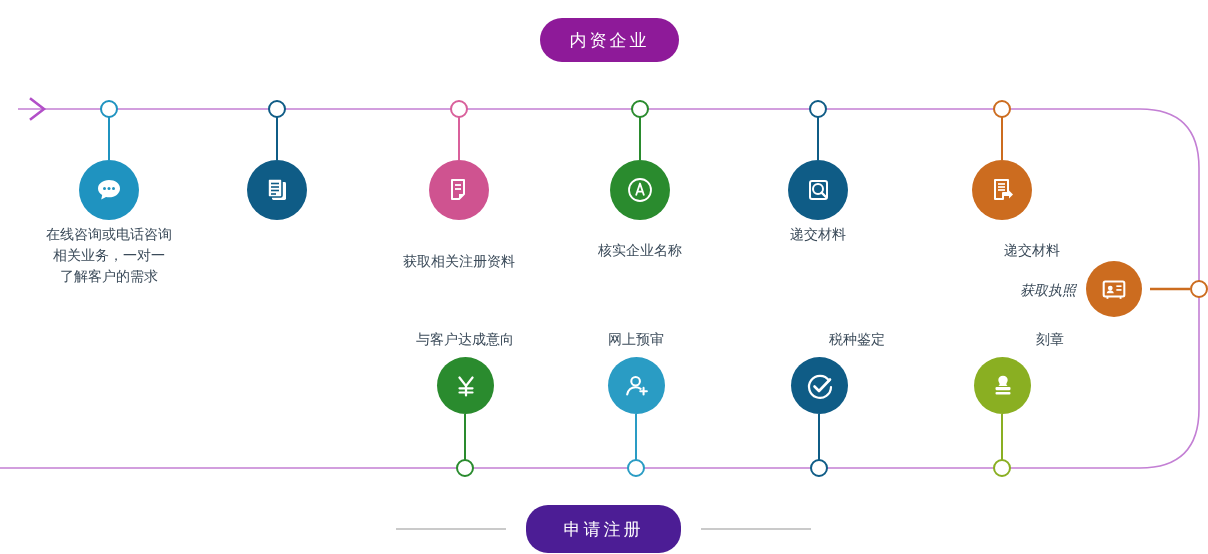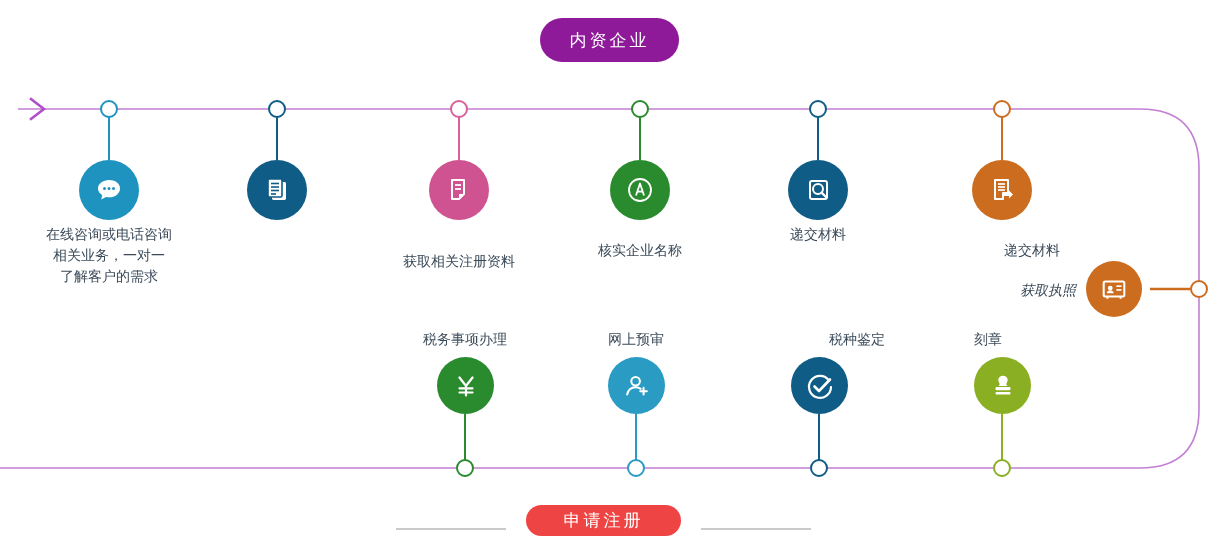--- a/index.html
+++ b/index.html
@@ -17,21 +17,21 @@
   .pill{
     position:absolute;
     border-radius:22px;
     color:#ffffff;
     display:flex;align-items:center;justify-content:center;
     letter-spacing:3px;
     font-size:17px;
     white-space:nowrap;
   }
   #pill-top{left:540px;top:18px;width:139px;height:44px;background:#8e1a99;}
-  #pill-bottom{left:526px;top:505px;width:155px;height:31px;background:#ef4444;}
+  #pill-bottom{left:526px;top:505px;width:155px;height:48px;background:#4c1d95;}
   .circle{
     position:absolute;
     border-radius:50%;
     display:flex;align-items:center;justify-content:center;
   }
   .circle svg{display:block;}
 
   .label{
     position:absolute;
     font-size:14px;
@@ -155,21 +155,21 @@
       <circle cx="12" cy="15" r="2.6" fill="#ffffff"></circle>
       <path d="M8.2 20.4c.6-2 2-3 3.8-3s3.2 1 3.8 3z" fill="#ffffff"></path>
       <line x1="18.5" y1="13" x2="24" y2="13" stroke="#ffffff" stroke-width="1.8"></line>
       <line x1="18.5" y1="17" x2="24" y2="17" stroke="#ffffff" stroke-width="1.8"></line>
       <line x1="9" y1="24" x2="9" y2="26.5" stroke="#ffffff" stroke-width="2"></line>
       <line x1="23" y1="24" x2="23" y2="26.5" stroke="#ffffff" stroke-width="2"></line>
     </svg>
   </div>
   <div class="label right" style="left:936px;top:280px;width:140px;">获取执照</div>
 
-  <div class="label" style="left:385px;top:329px;width:160px;">税务事项办理</div>
+  <div class="label" style="left:385px;top:329px;width:160px;">与客户达成意向</div>
   <div class="circle" style="left:437px;top:357px;width:57px;height:57px;background:#2a8b2e;">
     <svg width="30" height="30" viewBox="0 0 32 32">
       <path d="M9 7l7 9 7-9" fill="none" stroke="#ffffff" stroke-width="2.4" stroke-linecap="round"></path>
       <line x1="16" y1="15" x2="16" y2="26" stroke="#ffffff" stroke-width="2.4" stroke-linecap="round"></line>
       <line x1="9" y1="18.5" x2="23" y2="18.5" stroke="#ffffff" stroke-width="2.2" stroke-linecap="round"></line>
       <line x1="9" y1="23" x2="23" y2="23" stroke="#ffffff" stroke-width="2.2" stroke-linecap="round"></line>
     </svg>
   </div>
 
   <div class="label" style="left:556px;top:329px;width:160px;">网上预审</div>
@@ -183,21 +183,21 @@
   </div>
 
   <div class="label" style="left:777px;top:329px;width:160px;">税种鉴定</div>
   <div class="circle" style="left:791px;top:357px;width:57px;height:57px;background:#0f5c86;">
     <svg width="32" height="32" viewBox="0 0 32 32">
       <path d="M25 10.5a11 11 0 1 0 2 6.5" fill="none" stroke="#ffffff" stroke-width="2.2" stroke-linecap="round"></path>
       <path d="M10.5 16.5 15 21 26 9.5" fill="none" stroke="#ffffff" stroke-width="2.6" stroke-linecap="round" stroke-linejoin="round"></path>
     </svg>
   </div>
 
-  <div class="label" style="left:908px;top:329px;width:160px;text-align:center;">刻章</div>
+  <div class="label" style="left:970px;top:329px;width:160px;text-align:center;">刻章</div>
   <div class="circle" style="left:974px;top:357px;width:57px;height:57px;background:#8aaf22;">
     <svg width="30" height="30" viewBox="0 0 32 32">
       <path d="M16 5c-3 0-5 2-5 4.6 0 2 1.4 3 1.4 4.6 0 .9-.6 1.4-1.6 1.8h10.4c-1-.4-1.6-.9-1.6-1.8 0-1.6 1.4-2.6 1.4-4.6C21 7 19 5 16 5z" fill="#ffffff"></path>
       <rect x="8" y="17" width="16" height="3.4" rx="1.1" fill="#ffffff"></rect>
       <rect x="8" y="22.4" width="16" height="2.6" rx="1.1" fill="#ffffff"></rect>
     </svg>
   </div>
 
   <div class="pill" id="pill-bottom">申请注册</div>
 

